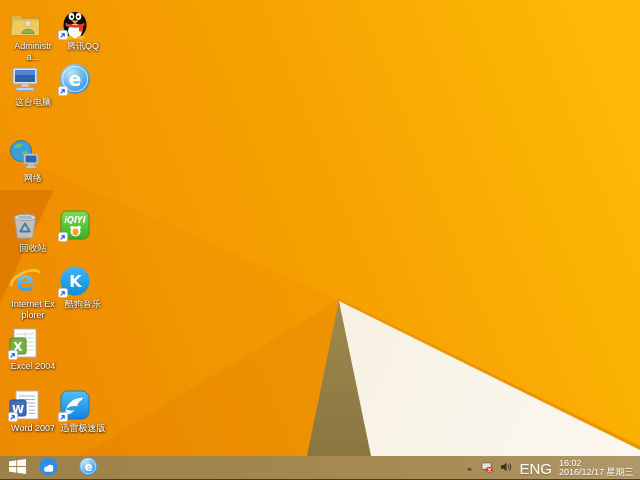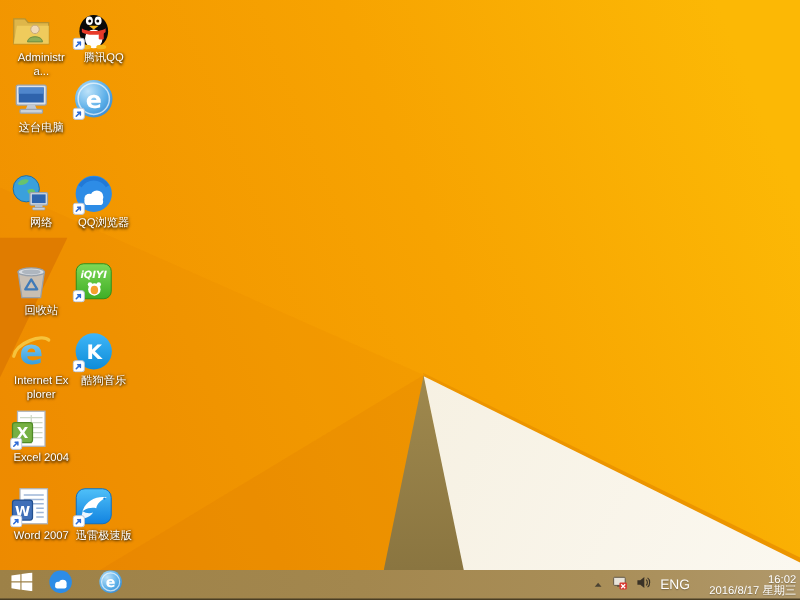--- a/index.html
+++ b/index.html
@@ -28,22 +28,22 @@
   .sc-arrow{position:absolute;left:0;bottom:0;width:10px;height:10px;}
   .lbl{margin-top:1px;max-width:60px;font-size:9px;line-height:11px;color:#fff;text-align:center;
     text-shadow:0 1px 2px rgba(0,0,0,0.85),1px 0 2px rgba(0,0,0,0.5);word-break:break-all;padding-left:16px;}
   
   .taskbar{position:absolute;left:0;top:456px;width:640px;height:24px;
     background:linear-gradient(90deg,#9d8147 0%,#a3874e 45%,#a98e58 75%,#b0986a 100%);
     border-bottom:1px solid #4a3d22;box-sizing:border-box;}
   .tb-btn{position:absolute;top:0;height:24px;display:flex;align-items:center;justify-content:center;}
   .start-btn{left:0;width:34px;}
   .tray{position:absolute;right:0;top:0;height:24px;display:flex;align-items:center;gap:7px;padding-right:3px;}
-  .tray-txt{font-size:11px;color:#fff;text-shadow:0 1px 1px rgba(0,0,0,0.3);text-align:right;}
-  .clock{width:78px;text-align:right;font-size:9px;line-height:9.5px;color:#fff;
+  .tray-txt{font-size:15px;color:#fff;text-shadow:0 1px 1px rgba(0,0,0,0.3);text-align:right;}
+  .clock{width:78px;text-align:left;font-size:9px;line-height:9.5px;color:#fff;
     text-shadow:0 1px 1px rgba(0,0,0,0.3);}
 </style>
 </head>
 <body>
 
 <div class="screen">
 
   <div class="desktop">
     <div class="facet facet-left"></div>
     <div class="facet facet-near-tan"></div>
@@ -198,38 +198,20 @@
       </svg>
       <span class="sc-arrow">
         <svg viewBox="0 0 10 10" width="10" height="10">
           <rect x="0.5" y="0.5" width="9" height="9" rx="2" fill="#ffffff" stroke="#b8c4d8" stroke-width="0.8"></rect>
           <path d="M3,7 L6.3,3.7 M6.3,3.7 H4.1 M6.3,3.7 V5.9" stroke="#2e6bd6" stroke-width="1.2" fill="none" stroke-linecap="round"></path>
         </svg>
       </span>
     </div>
   </div>
 
-  <div class="cell" style="left:43px;top:138px">
-    <div class="ico">
-      <svg viewBox="0 0 34 34" width="34" height="34">
-        <circle cx="17" cy="17" r="14.5" fill="#2d8ce6"></circle>
-        <path d="M6,11 A13,13 0 0 1 28,11" fill="none" stroke="#1565c8" stroke-width="3" opacity="0.5"></path>
-        <circle cx="13.5" cy="21" r="4" fill="#ffffff"></circle>
-        <circle cx="19.5" cy="19.5" r="5.2" fill="#ffffff"></circle>
-        <rect x="9.5" y="20.5" width="15" height="5.5" rx="2.7" fill="#ffffff"></rect>
-      </svg>
-      <span class="sc-arrow">
-        <svg viewBox="0 0 10 10" width="10" height="10">
-          <rect x="0.5" y="0.5" width="9" height="9" rx="2" fill="#ffffff" stroke="#b8c4d8" stroke-width="0.8"></rect>
-          <path d="M3,7 L6.3,3.7 M6.3,3.7 H4.1 M6.3,3.7 V5.9" stroke="#2e6bd6" stroke-width="1.2" fill="none" stroke-linecap="round"></path>
-        </svg>
-      </span>
-    </div>
-    <div class="lbl">QQ浏览器</div>
-  </div>
 
   <div class="cell" style="left:43px;top:208px">
     <div class="ico">
       <svg viewBox="0 0 34 34" width="34" height="34">
         <defs>
           <linearGradient id="iq1" x1="0" y1="0" x2="0" y2="1">
             <stop offset="0" stop-color="#7ed957"></stop>
               <stop offset="1" stop-color="#3fae26"></stop>
           </linearGradient>
         </defs>
@@ -351,18 +333,18 @@
       <span>
         <svg viewBox="0 0 13 13" width="12" height="12">
           <path d="M1,4.5 H3.5 L7,1.8 V11.2 L3.5,8.5 H1 Z" fill="#3a3226"></path>
           <path d="M8.5,4 C10,5 10,8 8.5,9" fill="none" stroke="#3a3226" stroke-width="1"></path>
           <path d="M9.8,2.5 C12.2,4 12.2,9 9.8,10.5" fill="none" stroke="#3a3226" stroke-width="1"></path>
         </svg>
       </span>
       <span class="tray-txt">ENG</span>
       <div class="clock">
         <div>16:02</div>
-        <div>2016/8/17 星期三</div>
+        <div>2016/12/17 星期三</div>
       </div>
     </div>
 
   </div>
 </div>
 
 </body></html>

